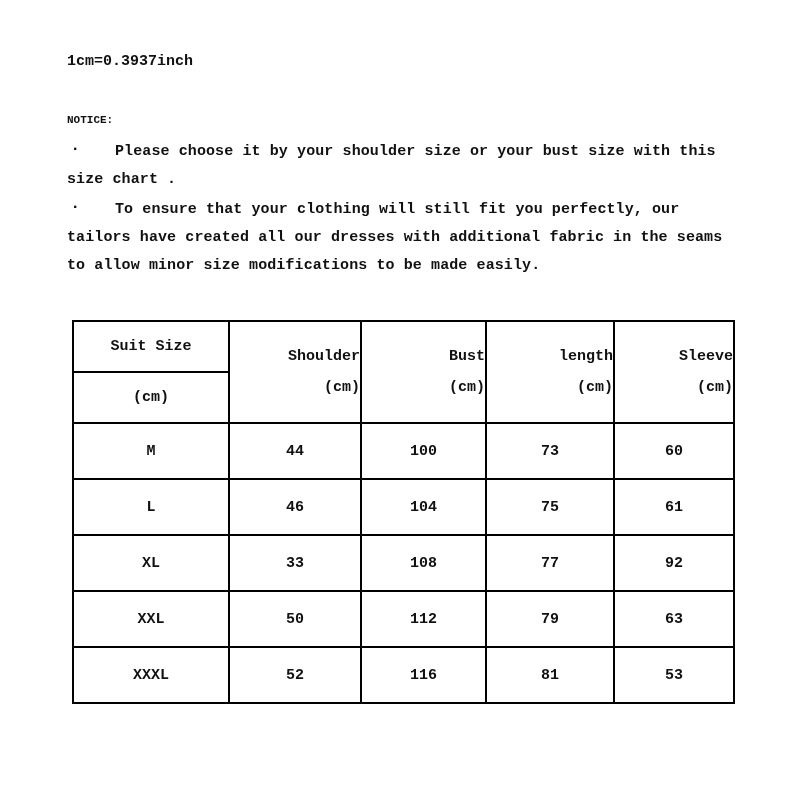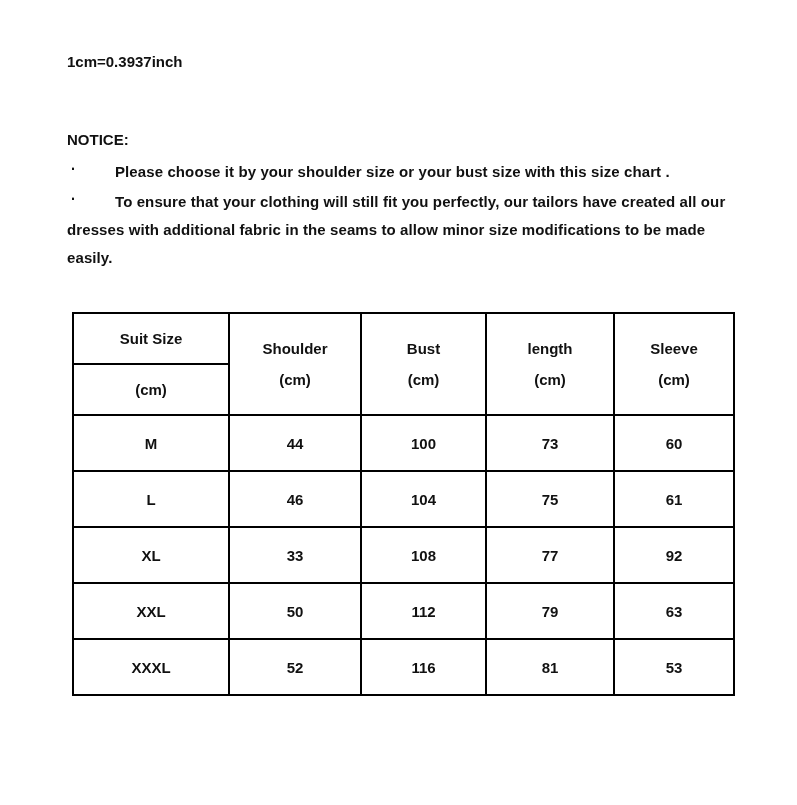--- a/index.html
+++ b/index.html
@@ -7,33 +7,33 @@
     padding: 0;
     background: #ffffff;
   }
   .page {
     position: relative;
     width: 797px;
     height: 805px;
     box-sizing: border-box;
     background: #ffffff;
     color: #111111;
-    font-family: Liberation Sans, sans-serif;
+    font-family: Liberation Mono, monospace;
     font-weight: bold;
     overflow: hidden;
     padding: 0 62px 0 67px;
   }
   .conversion {
     padding-top: 52px;
     font-size: 15px;
     line-height: 20px;
   }
   .notice-title {
-    margin-top: 58px;
-    font-size: 15px;
+    margin-top: 38px;
+    font-size: 11px;
     line-height: 20px;
   }
   .notice-item {
     position: relative;
     margin: 2px 0 0 0;
     font-size: 15px;
     line-height: 28px;
     text-indent: 48px;
     letter-spacing: 0.1px;
   }
@@ -55,21 +55,21 @@
     border: 2px solid #000000;
     text-align: center;
     vertical-align: middle;
     font-size: 15px;
     font-weight: bold;
     padding: 0;
     background: #ffffff;
   }
   tr.header-row td { height: 49px; }
   tr.body-row td   { height: 54px; }
-  .hcell div { line-height: 31px; }
+  .hcell div { line-height: 31px; text-align: right; }
 </style>
 </head>
 <body>
 
 <div class="page">
 
   <div class="conversion">1cm=0.3937inch</div>
 
   <div class="notice-title">NOTICE:</div>
 

